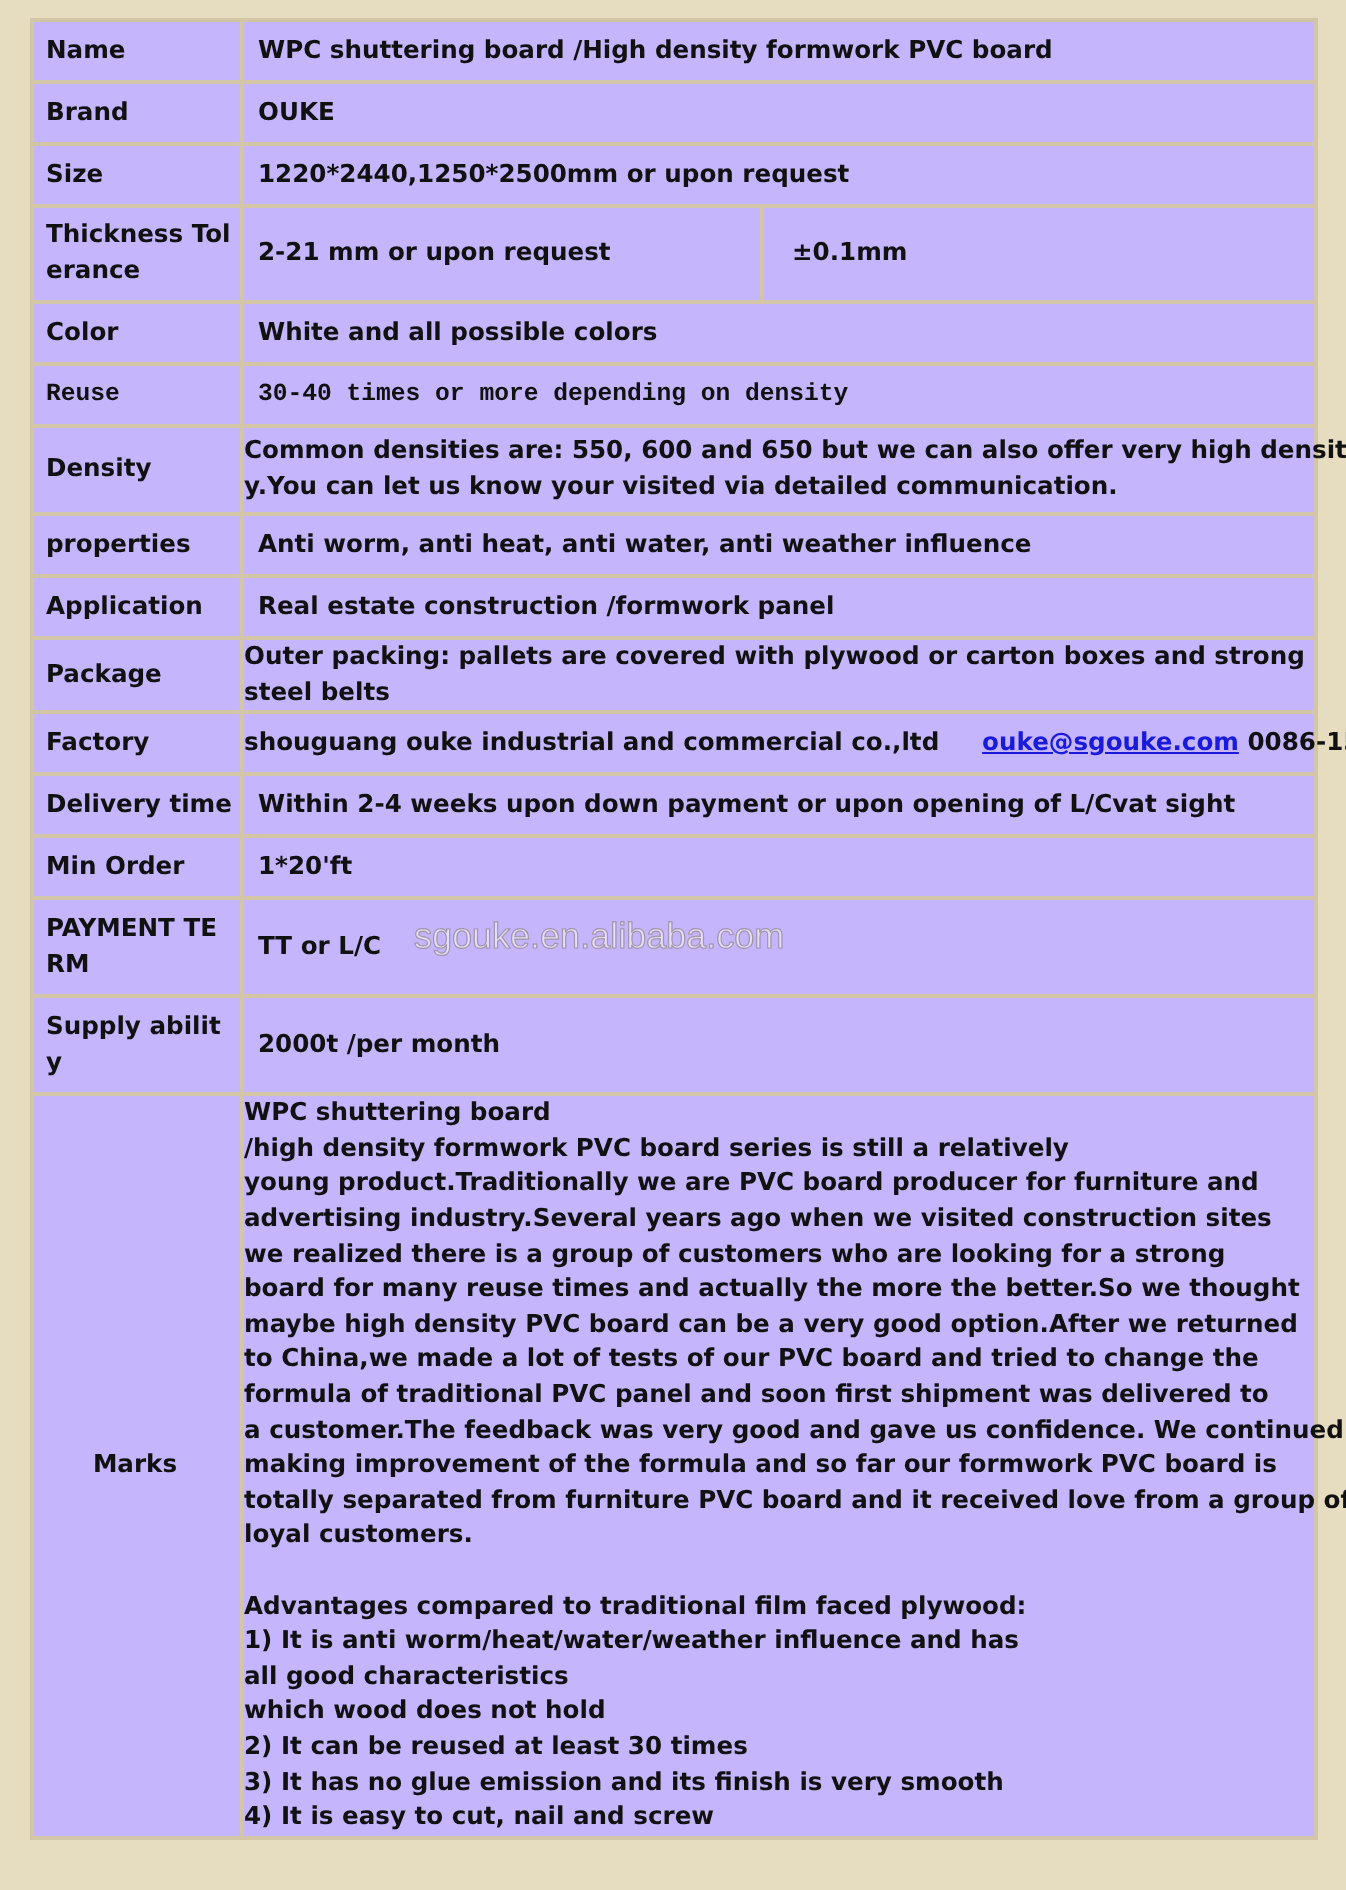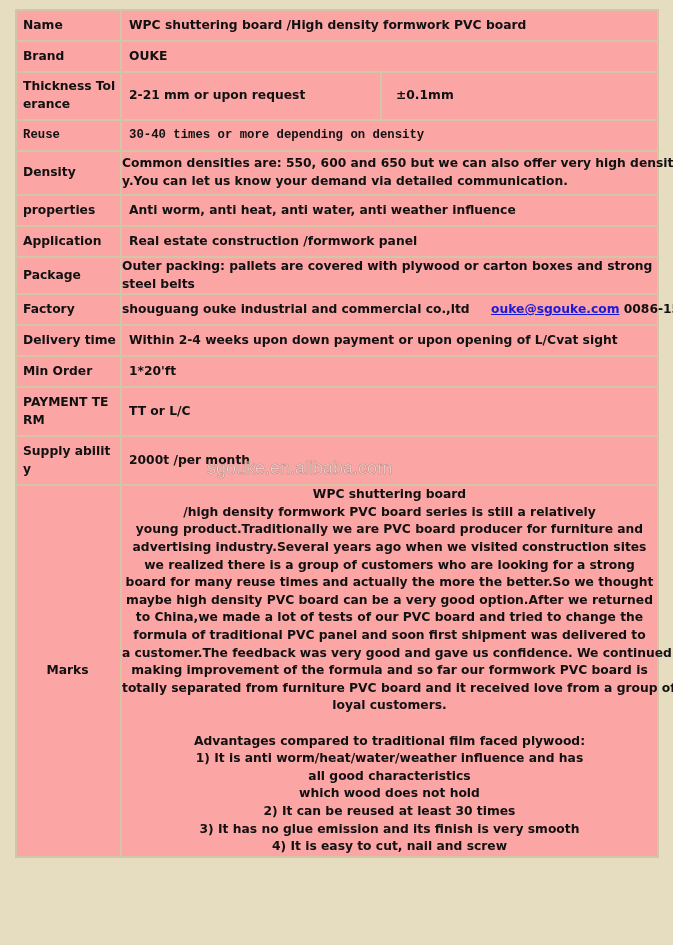--- a/index.html
+++ b/index.html
@@ -15,21 +15,21 @@
       color: #111;
       position: relative;
     }
     .spec-table {
       position: absolute;
       left: 15px;
       top: 9px;
       width: 644px;
       border-collapse: collapse;
       table-layout: fixed;
-      background: #fca5a5;
+      background: #c4b5fd;
     }
     .spec-table td {
       border: 2px solid #d2c6a6;
       vertical-align: middle;
       font-weight: bold;
       font-size: 12.3px;
       line-height: 17.6px;
       padding: 0;
     }
     .spec-table td.label {
@@ -64,21 +64,21 @@
     .marks-label {
       text-align: center;
       padding-left: 0 !important;
       margin-left: 40px;
     }
     .marks-body {
       vertical-align: top !important;
       padding-top: 0px;
       line-height: 17.7px;
     }
-    .marks-body .line { display: block; white-space: nowrap; text-align: center; }
+    .marks-body .line { display: block; white-space: nowrap; }
     .marks-body .gap { display: block; height: 17.7px; }
     .email-link {
       color: #1a1adb;
       text-decoration: underline;
       font-weight: bold;
     }
     .watermark {
       position: absolute;
       left: 207px;
       top: 458px;
@@ -102,37 +102,45 @@
   </colgroup>
   <tbody>
       <tr class="r-name">
     <td class="label">Name</td>
     <td class="value" colspan="2">WPC shuttering board /High density formwork PVC board</td>
   </tr>
   <tr class="r-brand">
     <td class="label">Brand</td>
     <td class="value small" colspan="2">OUKE</td>
   </tr>
+  <tr class="r-size">
+    <td class="label">Size</td>
+    <td class="value" colspan="2">1220*2440,1250*2500mm  or  upon request</td>
+  </tr>
   <tr class="r-thick">
     <td class="label">
       <span>Thickness Tol</span><br>
       <span>erance</span>
     </td>
     <td class="value">2-21 mm or upon  request</td>
     <td class="value" style="padding-left:14px">±0.1mm</td>
   </tr>
+  <tr class="r-color">
+    <td class="label">Color</td>
+    <td class="value" colspan="2">White and all possible colors</td>
+  </tr>
   <tr class="r-reuse">
     <td class="label">Reuse</td>
     <td class="value" colspan="2">30-40 times or more depending on density</td>
   </tr>
   <tr class="r-density">
     <td class="label">Density</td>
     <td class="value tight" colspan="2">
       <span style="white-space:nowrap">Common densities are: 550, 600 and 650 but we can also offer very high densit</span><br>
-      <span>y.You can let us know your demand via detailed communication.</span>
+      <span>y.You can let us know your visited via detailed communication.</span>
     </td>
   </tr>
   <tr class="r-props">
     <td class="label">properties</td>
     <td class="value" colspan="2">Anti worm, anti heat, anti water, anti weather influence</td>
   </tr>
   <tr class="r-app">
     <td class="label">Application</td>
     <td class="value" colspan="2">Real estate construction /formwork panel</td>
   </tr>

